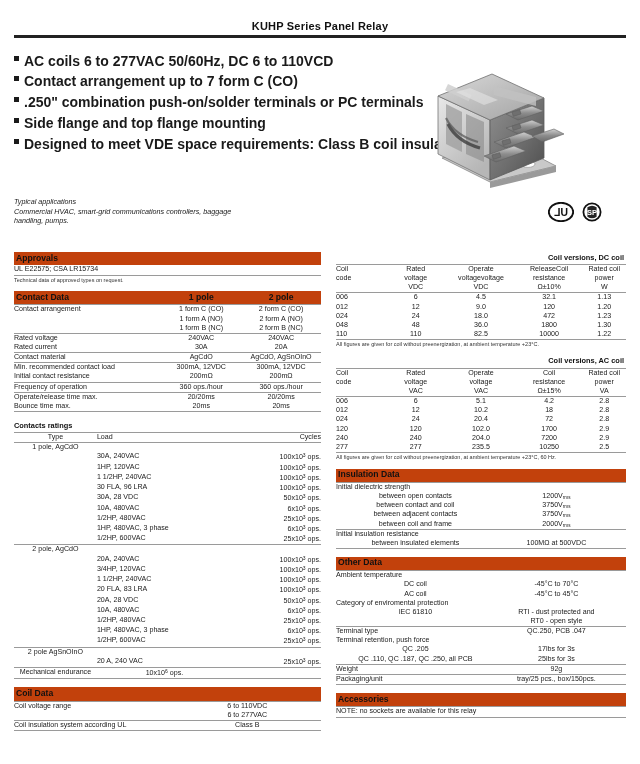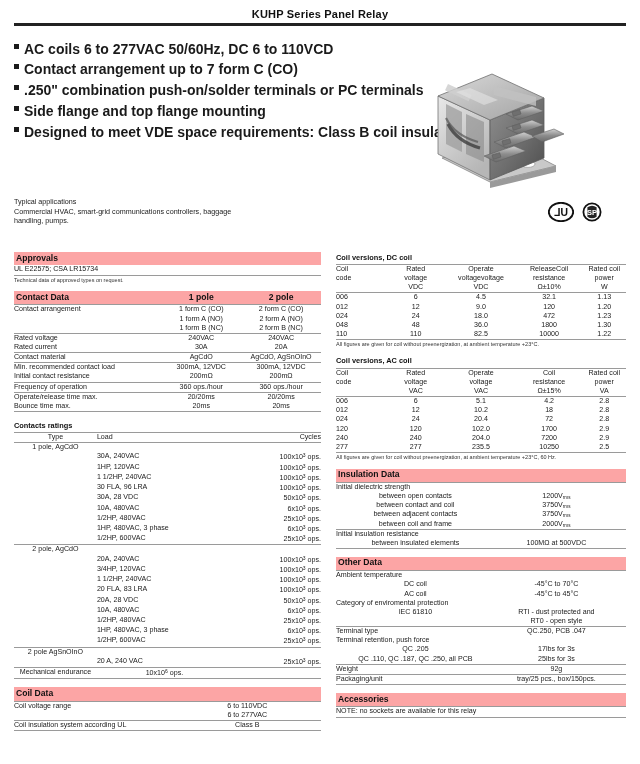--- a/index.html
+++ b/index.html
@@ -5,53 +5,53 @@
   * { box-sizing: border-box; }
   html, body { margin:0; padding:0; }
   body {
     width:640px; height:764px;
     background:#ffffff;
     font-family:"Liberation Sans", sans-serif;
     color:#1a1a1a;
     font-size:7px;
     overflow:hidden;
   }
-  .page { position:relative; width:640px; height:764px; padding:0 14px; }
+  .page { position:relative; width:640px; height:764px; padding:12px 14px; }
 
   
   .doc-title {
     text-align:center; font-size:11px; font-weight:bold;
     letter-spacing:.2px; padding-top:8px; color:#111;
   }
   .title-rule { height:2.5px; background:#222; margin:3px 0 0 0; }
 
   
   .bullets { margin-top:16px; }
   .bullet-row { display:flex; align-items:flex-start; margin-bottom:5.5px; }
   .sq {
     width:5px; height:5px; background:#1a1a1a; margin-right:5px;
     margin-top:2px; flex:none;
   }
   .bullet-txt { font-size:14px; font-weight:bold; line-height:1.1; }
 
   
-  .apps { position:absolute; left:14px; top:197px; width:300px; }
+  .apps { position:absolute; left:14px; top:197px; width:300px;font-style:italic; }
   .apps div { font-size:7.2px; line-height:1.32; }
 
   
   .col-left  { position:absolute; left:14px;  top:252px; width:307px; }
   .col-right { position:absolute; left:336px; top:252px; width:290px; }
 
   
   .sec-head {
-    background:#fca5a5; font-weight:bold; font-size:8.6px;
+    background:#c2410c; font-weight:bold; font-size:8.6px;
     padding:1.5px 2px 2px 2px; line-height:1.15; color:#111;
   }
   .sec-head.sm { font-size:7.4px; background:#d9d9d9; }
-  .sec-head.plain { background:transparent; padding-left:0; }
+  .sec-head.plain { background:transparent; padding-left:0;text-align:right; }
 
   table { width:100%; border-collapse:collapse; }
   td, th { font-size:7.1px; font-weight:normal; padding:0; line-height:1.29;
            vertical-align:top; text-align:left; }
   .bt td { border-top:0.6px solid #9a9a9a; }
   .bb td { border-bottom:0.6px solid #9a9a9a; }
   .c { text-align:center; }
 
   .note { font-size:5.5px; color:#333; padding-top:1px; line-height:1.2; }
 

